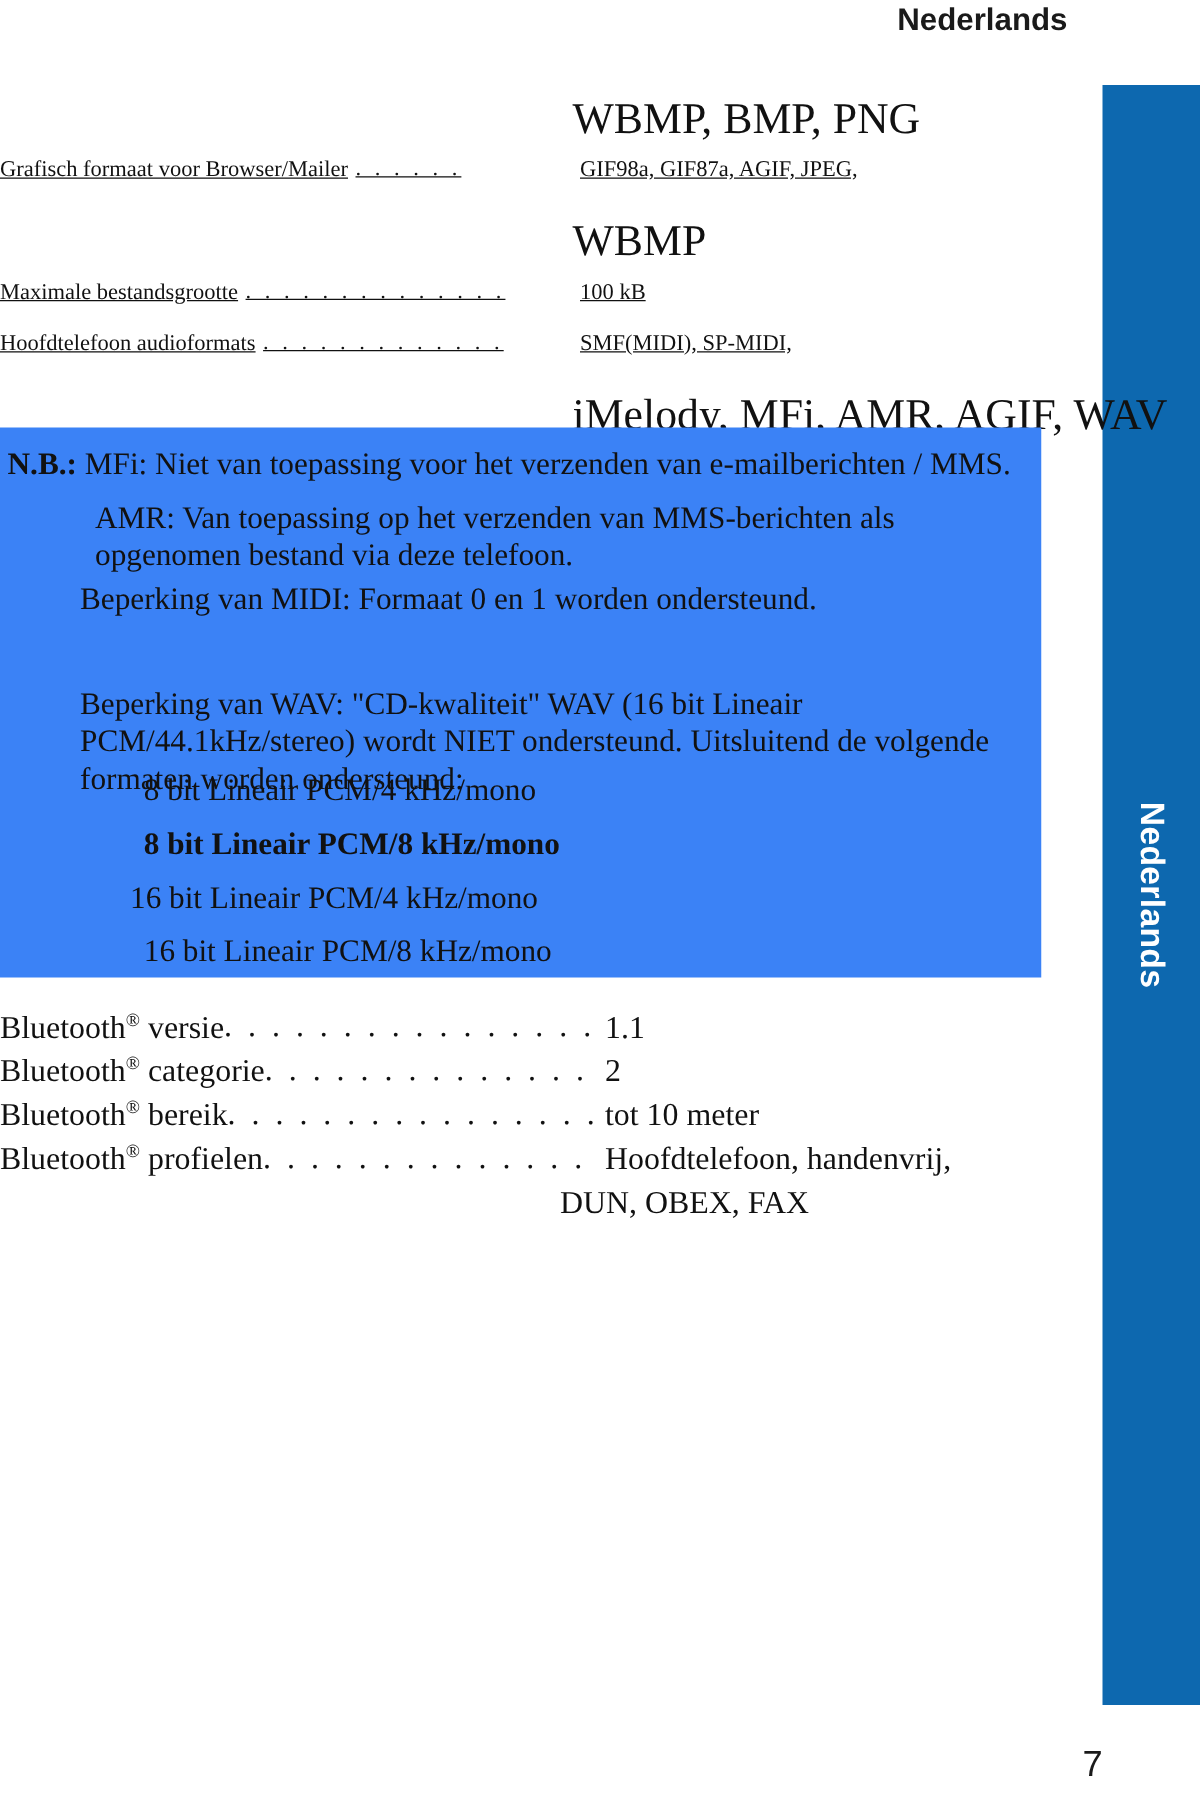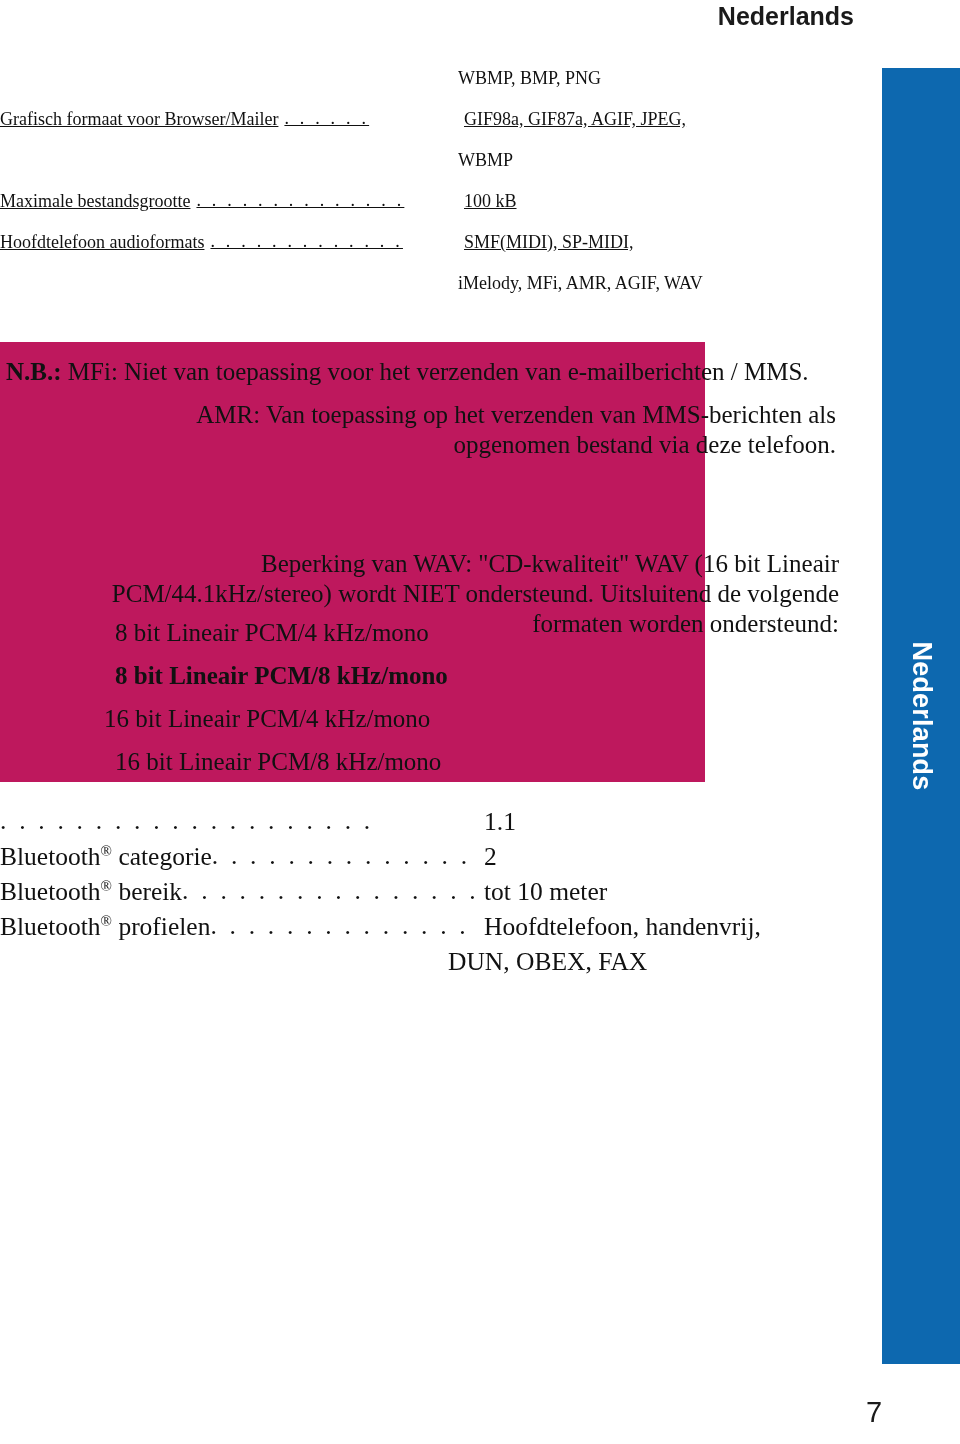--- a/index.html
+++ b/index.html
@@ -94,36 +94,36 @@
   .spec-value {
     white-space: nowrap;
     padding-left: 6px;
     min-width: 382px;
     box-sizing: border-box;
     text-align: left;
   }
   .value-only {
     display: block;
     margin-left: 458px;
-    font-size: 18px;
+    font-size: 35px;
     line-height: 41px;
     white-space: nowrap;
+    margin-top: 16px;
   }
   .gap-row { height: 41px; }
 
   
   #note-box {
     position: absolute;
     left: 0;
     top: 342px;
-    width: 705px;
+    width: 833px;
     height: 440px;
-    background: #be185d;
+    background: #3b82f6;
     box-sizing: border-box;
-    text-align: right;
   }
   .note-line {
     position: absolute;
     font-size: 25px;
     line-height: 30px;
     white-space: nowrap;
     color: #111;
   }
   .note-bold { font-weight: bold; }
   .note-wrap { white-space: normal; }
@@ -218,33 +218,38 @@
 
 <div id="note-box">
 
   <div class="note-line" style="left:6px; top:15px;">
     <span class="note-bold">N.B.:</span>
     <span>MFi: Niet van toepassing voor het verzenden van e-mailberichten / MMS.</span>
   </div>
 
   <div class="note-line note-wrap" style="left:76px; top:58px; width:760px;">AMR: Van toepassing op het verzenden van MMS-berichten als opgenomen bestand via deze telefoon.</div>
 
+  <div class="note-line" style="left:64px; top:123px;">Beperking van MIDI: Formaat 0 en 1 worden ondersteund.</div>
 
 
   <div class="note-line note-wrap" style="left:64px; top:207px; width:775px;">Beperking van WAV: "CD-kwaliteit" WAV (16 bit Lineair PCM/44.1kHz/stereo) wordt NIET ondersteund. Uitsluitend de volgende formaten worden ondersteund:</div>
 
   <div class="note-line" style="left:115px; top:276px;">8 bit Lineair PCM/4 kHz/mono</div>
   <div class="note-line" style="left:115px; top:319px;font-weight:bold;">8 bit Lineair PCM/8 kHz/mono</div>
   <div class="note-line" style="left:104px; top:362px;">16 bit Lineair PCM/4 kHz/mono</div>
   <div class="note-line" style="left:115px; top:405px;">16 bit Lineair PCM/8 kHz/mono</div>
 </div>
 
 <div id="bt-section">
 
   <div class="bt-row">
+    <span class="bt-label">
+      <span>Bluetooth</span><span class="bt-reg">®</span>
+      <span>versie</span>
+    </span>
     <span class="bt-leader">. . . . . . . . . . . . . . . . . . . .</span>
     <span class="bt-value">1.1</span>
   </div>
 
   <div class="bt-row">
     <span class="bt-label">
       <span>Bluetooth</span><span class="bt-reg">®</span>
       <span>categorie</span>
     </span>
     <span class="bt-leader">. . . . . . . . . . . . . . . . . .</span>

